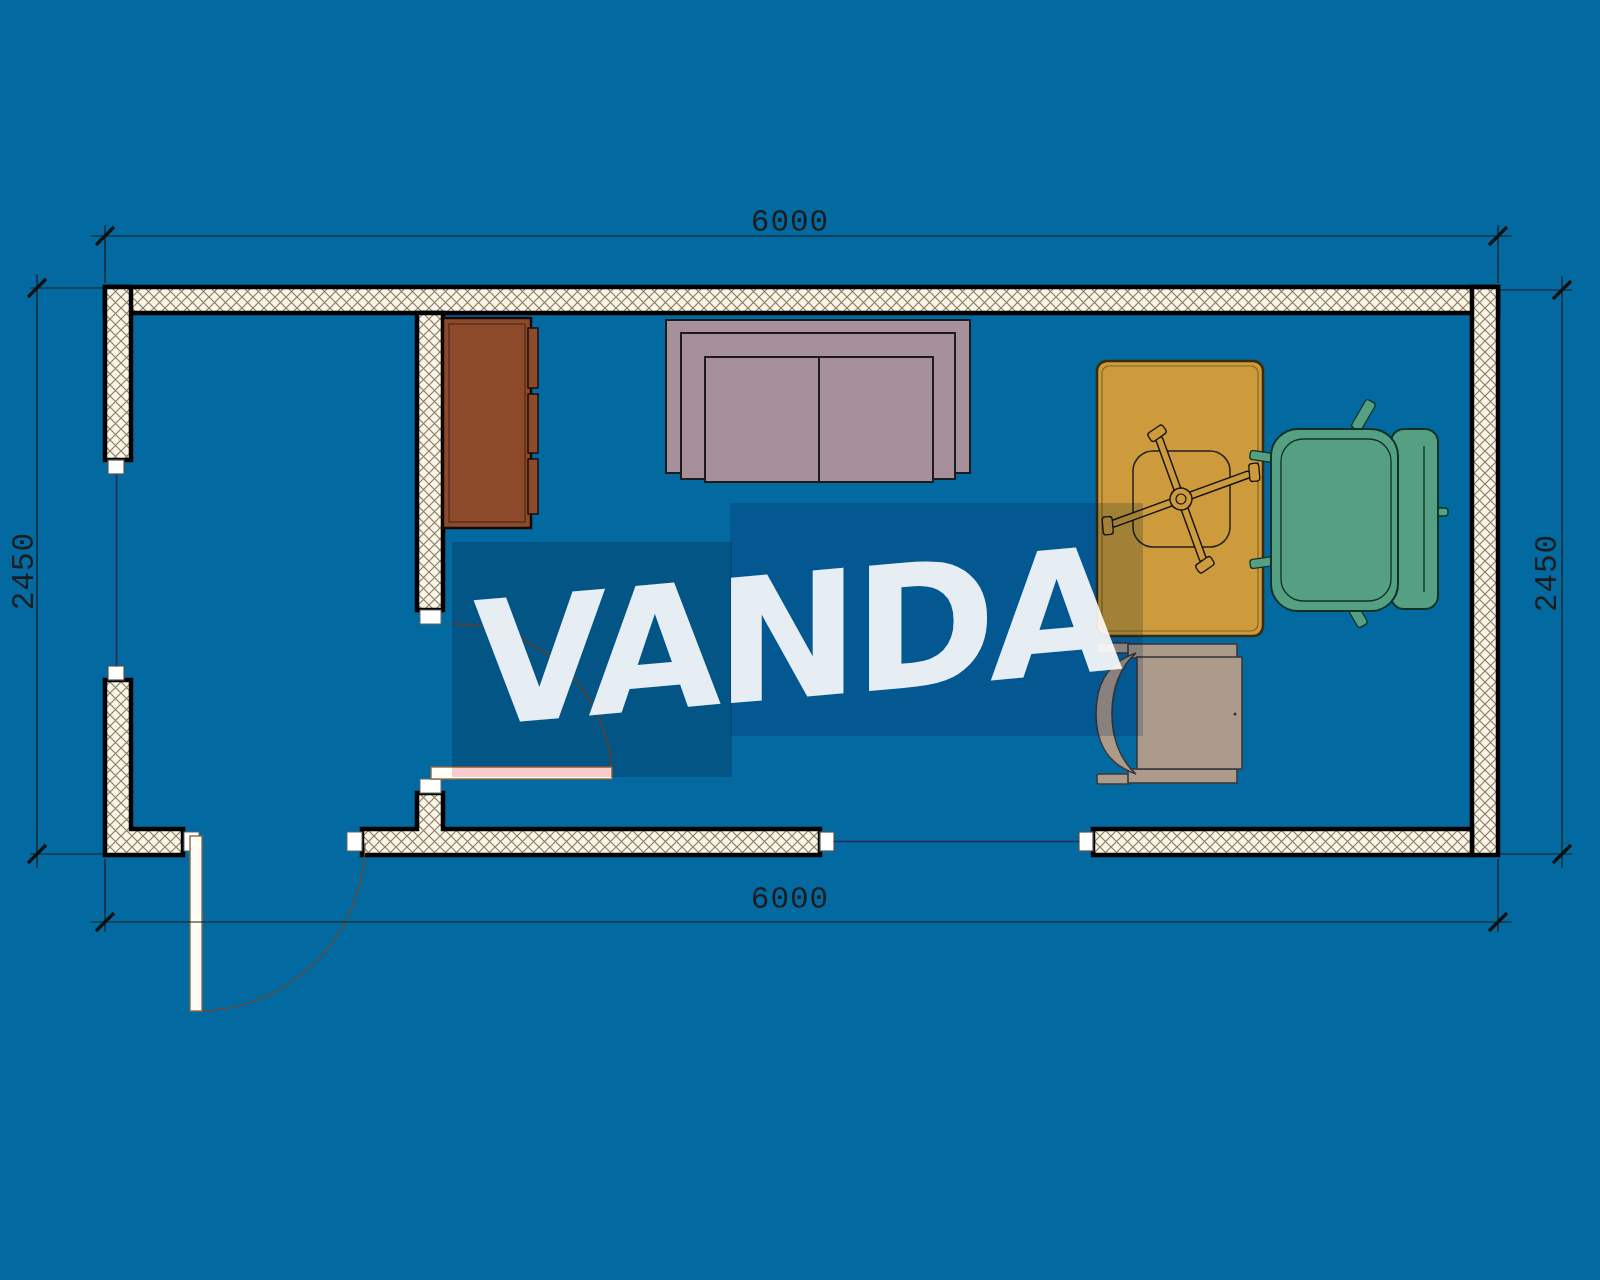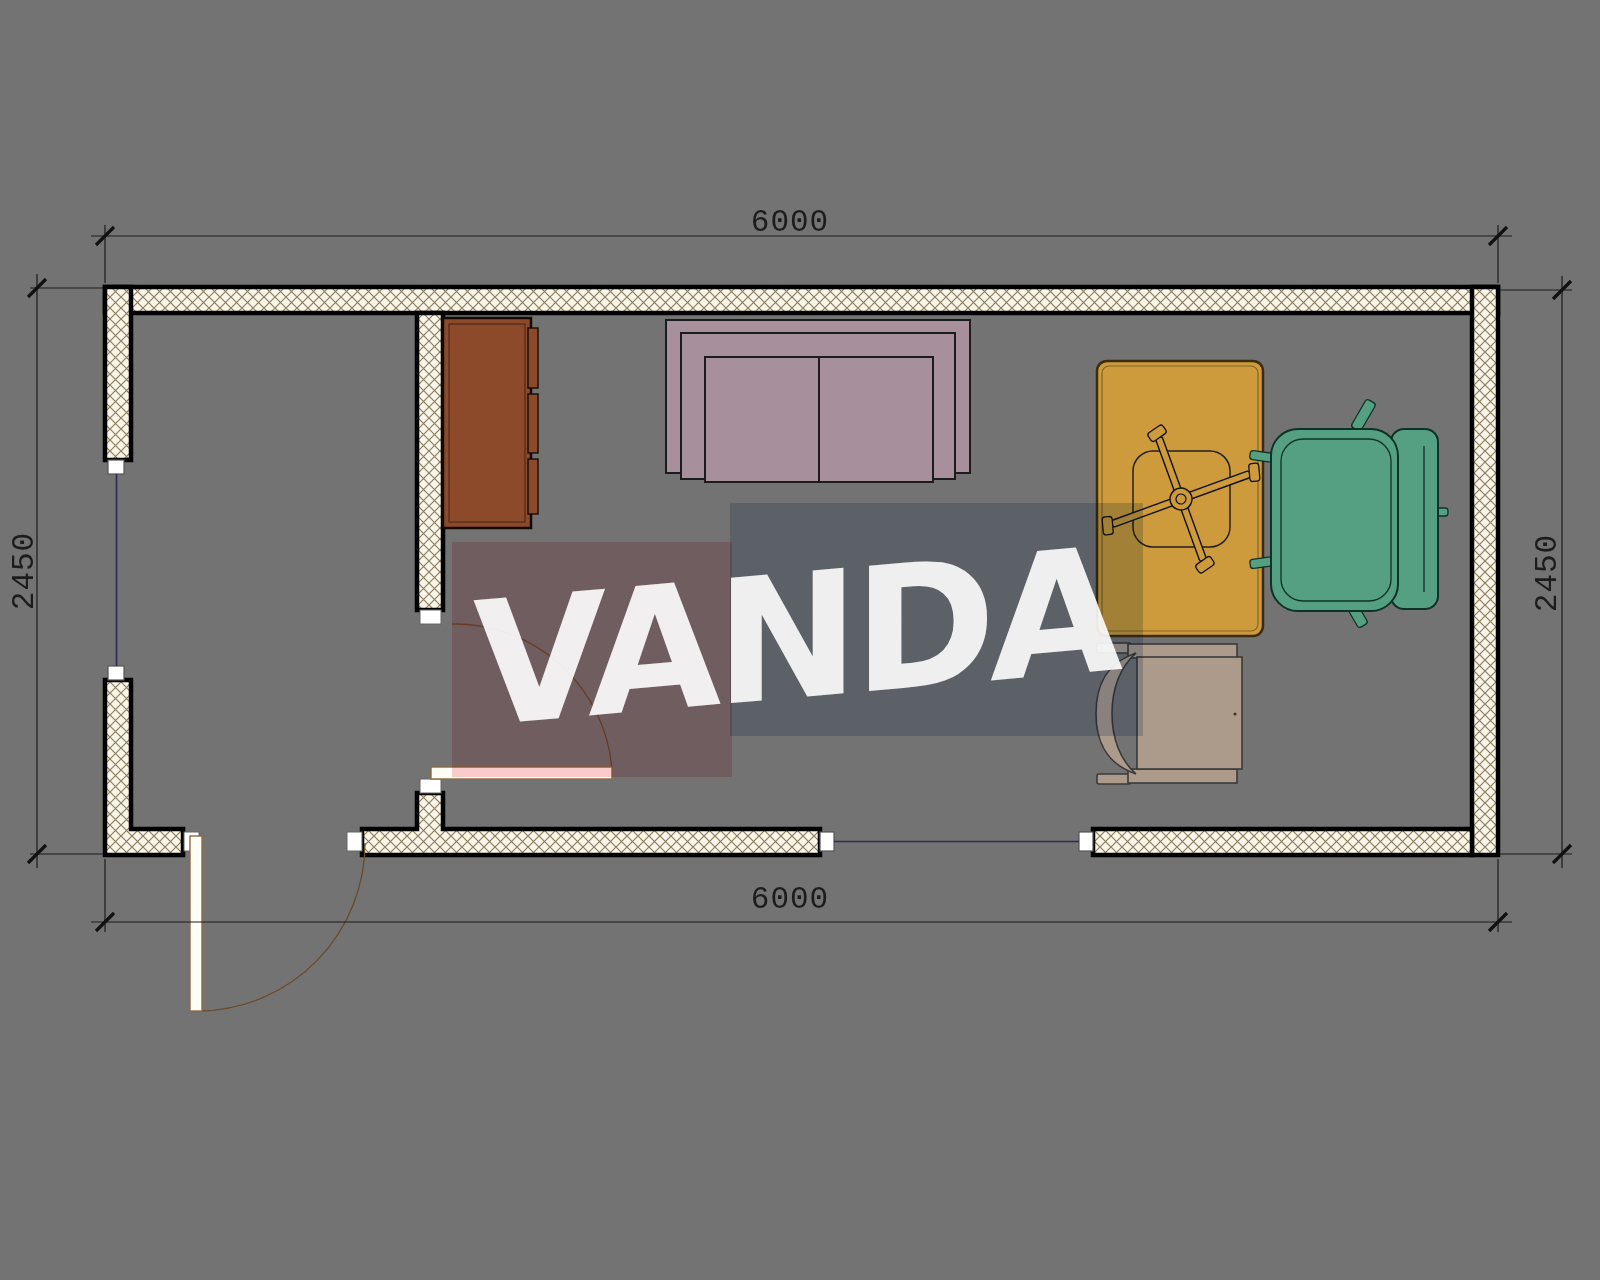--- a/index.html
+++ b/index.html
@@ -1,16 +1,16 @@
 <!DOCTYPE html>
 <html><head>
 <meta charset="utf-8">
 <style>
   html,body{margin:0;padding:0;background:#ffffff;}
-  #canvas{position:relative;width:1600px;height:1280px;background:#737373;overflow:hidden;
+  #canvas{position:relative;width:1600px;height:1280px;background:#0369a1;overflow:hidden;
           font-family:"Liberation Sans", sans-serif;}
   #plan-svg{position:absolute;left:0;top:0;z-index:1;}
   .wm{position:absolute;mix-blend-mode:multiply;z-index:2;}
   #wm-pink{left:452px;top:542px;width:280px;height:235px;}
   #wm-blue{left:730px;top:503px;width:413px;height:233px;}
   #wm-text{position:absolute;left:795px;top:638px;z-index:3;
            transform:translate(-50%,-50%) skewY(-5deg);
            font-family:"DejaVu Sans", sans-serif;font-weight:bold;
            font-size:172px;letter-spacing:-6px;color:rgba(255,255,255,0.9);
            white-space:nowrap;user-select:none;}

